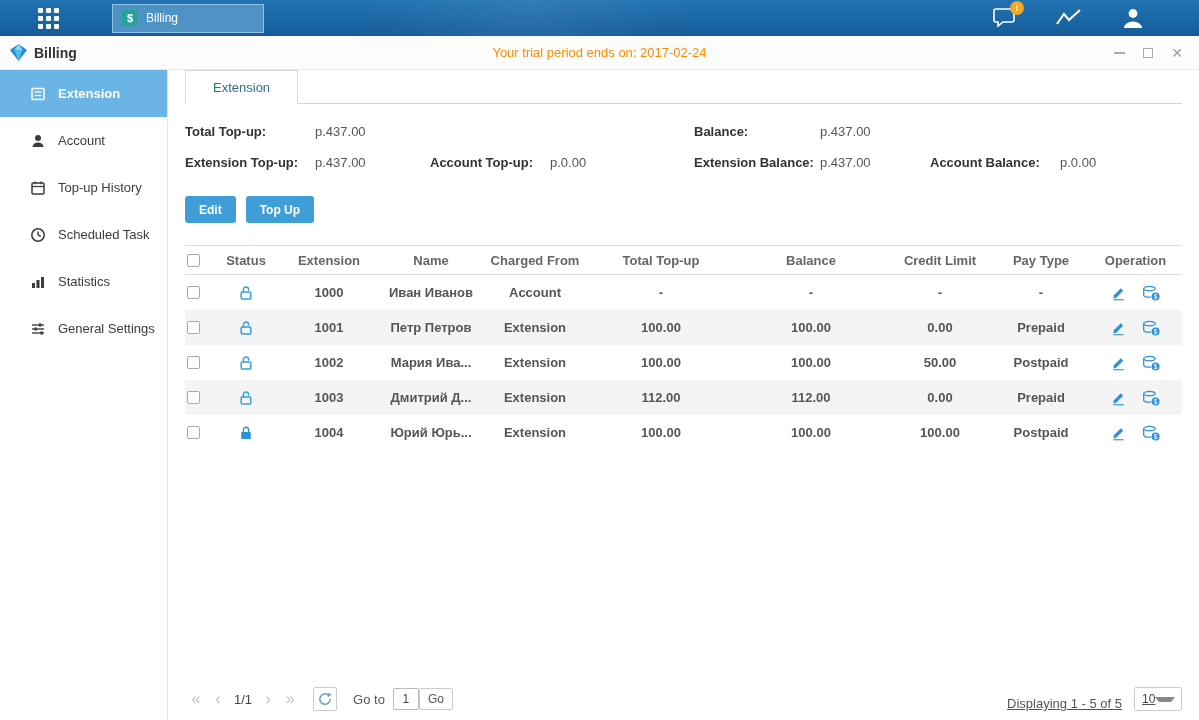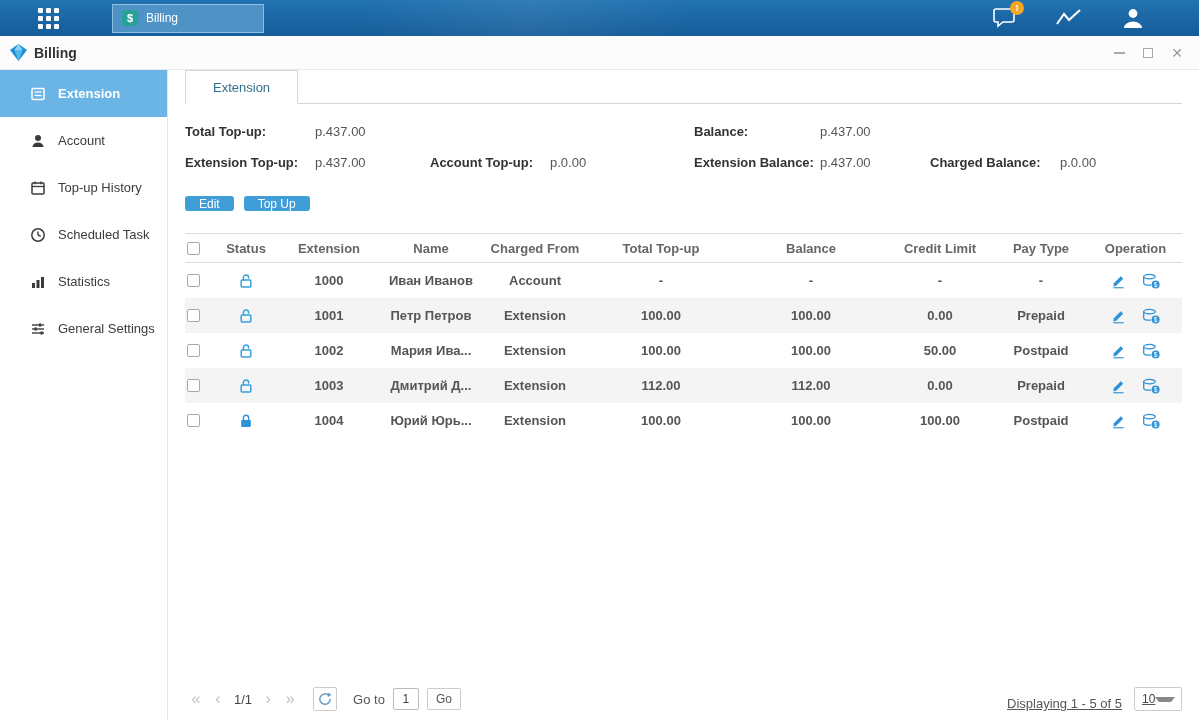--- a/index.html
+++ b/index.html
@@ -50,22 +50,22 @@
   .summary { position:relative; height:62px; margin-top:18px; font-size:13px; }
   .s-label { position:absolute; font-weight:bold; color:#333; }
   .s-value { position:absolute; color:#555; }
   .r1 { top:2px; } .r2 { top:33px; }
   .cAl { left:0; } .cAv { left:130px; }
   .cBl { left:245px; } .cBv { left:365px; }
   .cCl { left:509px; } .cCv { left:635px; }
   .cDl { left:745px; } .cDv { left:875px; }
 
   .actions { margin-top:12px; display:flex; gap:10px; }
-  .btn { background:#3f9dd8; color:#fff; font-size:12px; border:none; border-radius:3px; height:15px;
-    padding:0 14px; cursor:pointer; font-family:inherit; }
+  .btn { background:#3f9dd8; color:#fff; font-size:12px; border:none; border-radius:3px; height:27px;
+    padding:0 14px; cursor:pointer; font-family:inherit;font-weight:bold; }
 
   
   .table { margin-top:22px; font-size:13px; color:#555; width:997px; }
   .thead { display:flex; height:30px; align-items:center; border-top:1px solid #dcdcdc; border-bottom:1px solid #dcdcdc; color:#666; }
   .trow { display:flex; height:35px; align-items:center; }
   .trow.alt { background:#f4f4f4; }
   .cell { text-align:center; overflow:hidden; white-space:nowrap;font-weight:bold; }
   .c-cb { width:28px; display:flex; justify-content:flex-start; padding-left:2px; }
   .c-status { width:66px; display:flex; justify-content:center; align-items:center; }
   .c-ext { width:100px; } .c-name { width:104px; } .c-charged { width:104px; }
@@ -78,21 +78,21 @@
   .pager { position:absolute; left:17px; right:17px; bottom:8px; height:26px; display:flex; align-items:center;
     font-size:13px; color:#555; }
   .pg-arrow { color:#c2c2c2; font-size:16px; width:22px; text-align:center; cursor:pointer; user-select:none; }
   .page-ind { color:#444; margin:4px 5px; }
   .refresh-box { width:24px; height:24px; border:1px solid #ccc; border-radius:2px; margin-left:12px;
     display:flex; align-items:center; justify-content:center; cursor:pointer; background:#fff; }
   .goto-label { margin-left:16px; }
   .goto-input { width:26px; height:22px; border:1px solid #bbb; border-radius:2px; margin-left:8px;
     text-align:center; font-size:12px; font-family:inherit; color:#444; }
   .go-btn { height:22px; padding:0 8px; border:1px solid #ccc; border-radius:2px; background:#fff;
-    margin-left:8px; font-size:12px; color:#555; display:flex; align-items:center; cursor:pointer; }
+    font-size:12px; color:#555; display:flex; align-items:center; cursor:pointer; }
   .pager-right { margin-left:auto; display:flex; align-items:flex-end; gap:12px;text-decoration:underline; }
   .size-select { width:48px; height:24px; border:1px solid #ccc; border-radius:2px; background:#fff;
     display:flex; align-items:center; cursor:pointer; }
   .size-select span { flex:1; padding-left:7px; font-size:12px; color:#444; }
   .caret { width:0; height:0; border-left:4px solid transparent; border-right:4px solid transparent;
     border-top:5px solid #888; margin-right:6px; }
 </style>
 </head>
 <body>
 
@@ -141,20 +141,21 @@
 
   <div class="titlebar">
     <div class="title-left">
       <svg width="17" height="17" viewBox="0 0 17 17">
         <polygon points="8.5,0 17,6 8.5,17 0,6" fill="#1f8dd1"></polygon>
         <polygon points="8.5,0 12.5,6 8.5,17 4.5,6" fill="#54b9ea"></polygon>
         <polygon points="4.5,6 12.5,6 8.5,0" fill="#8fd4f2"></polygon>
       </svg>
       <span>Billing</span>
     </div>
+    <div class="trial">Your trial period ends on: 2017-02-24</div>
     <div class="win-controls">
       <div class="wc">
           <div class="wc-min"></div>
         </div>
       <div class="wc">
           <div class="wc-max"></div>
         </div>
       <div class="wc wc-close">✕</div>
     </div>
   </div>
@@ -223,21 +224,21 @@
       <span class="s-value r1 cAv">p.437.00</span>
       <span class="s-label r1 cCl">Balance:</span>
       <span class="s-value r1 cCv">p.437.00</span>
 
       <span class="s-label r2 cAl">Extension Top-up:</span>
       <span class="s-value r2 cAv">p.437.00</span>
       <span class="s-label r2 cBl">Account Top-up:</span>
       <span class="s-value r2 cBv">p.0.00</span>
       <span class="s-label r2 cCl">Extension Balance:</span>
       <span class="s-value r2 cCv">p.437.00</span>
-      <span class="s-label r2 cDl">Charged Balance:</span>
+      <span class="s-label r2 cDl">Account Balance:</span>
       <span class="s-value r2 cDv">p.0.00</span>
     </div>
 
     <div class="actions">
       <button class="btn">Edit</button>
       <button class="btn">Top Up</button>
     </div>
 
     <div class="table">
       <div class="thead">

